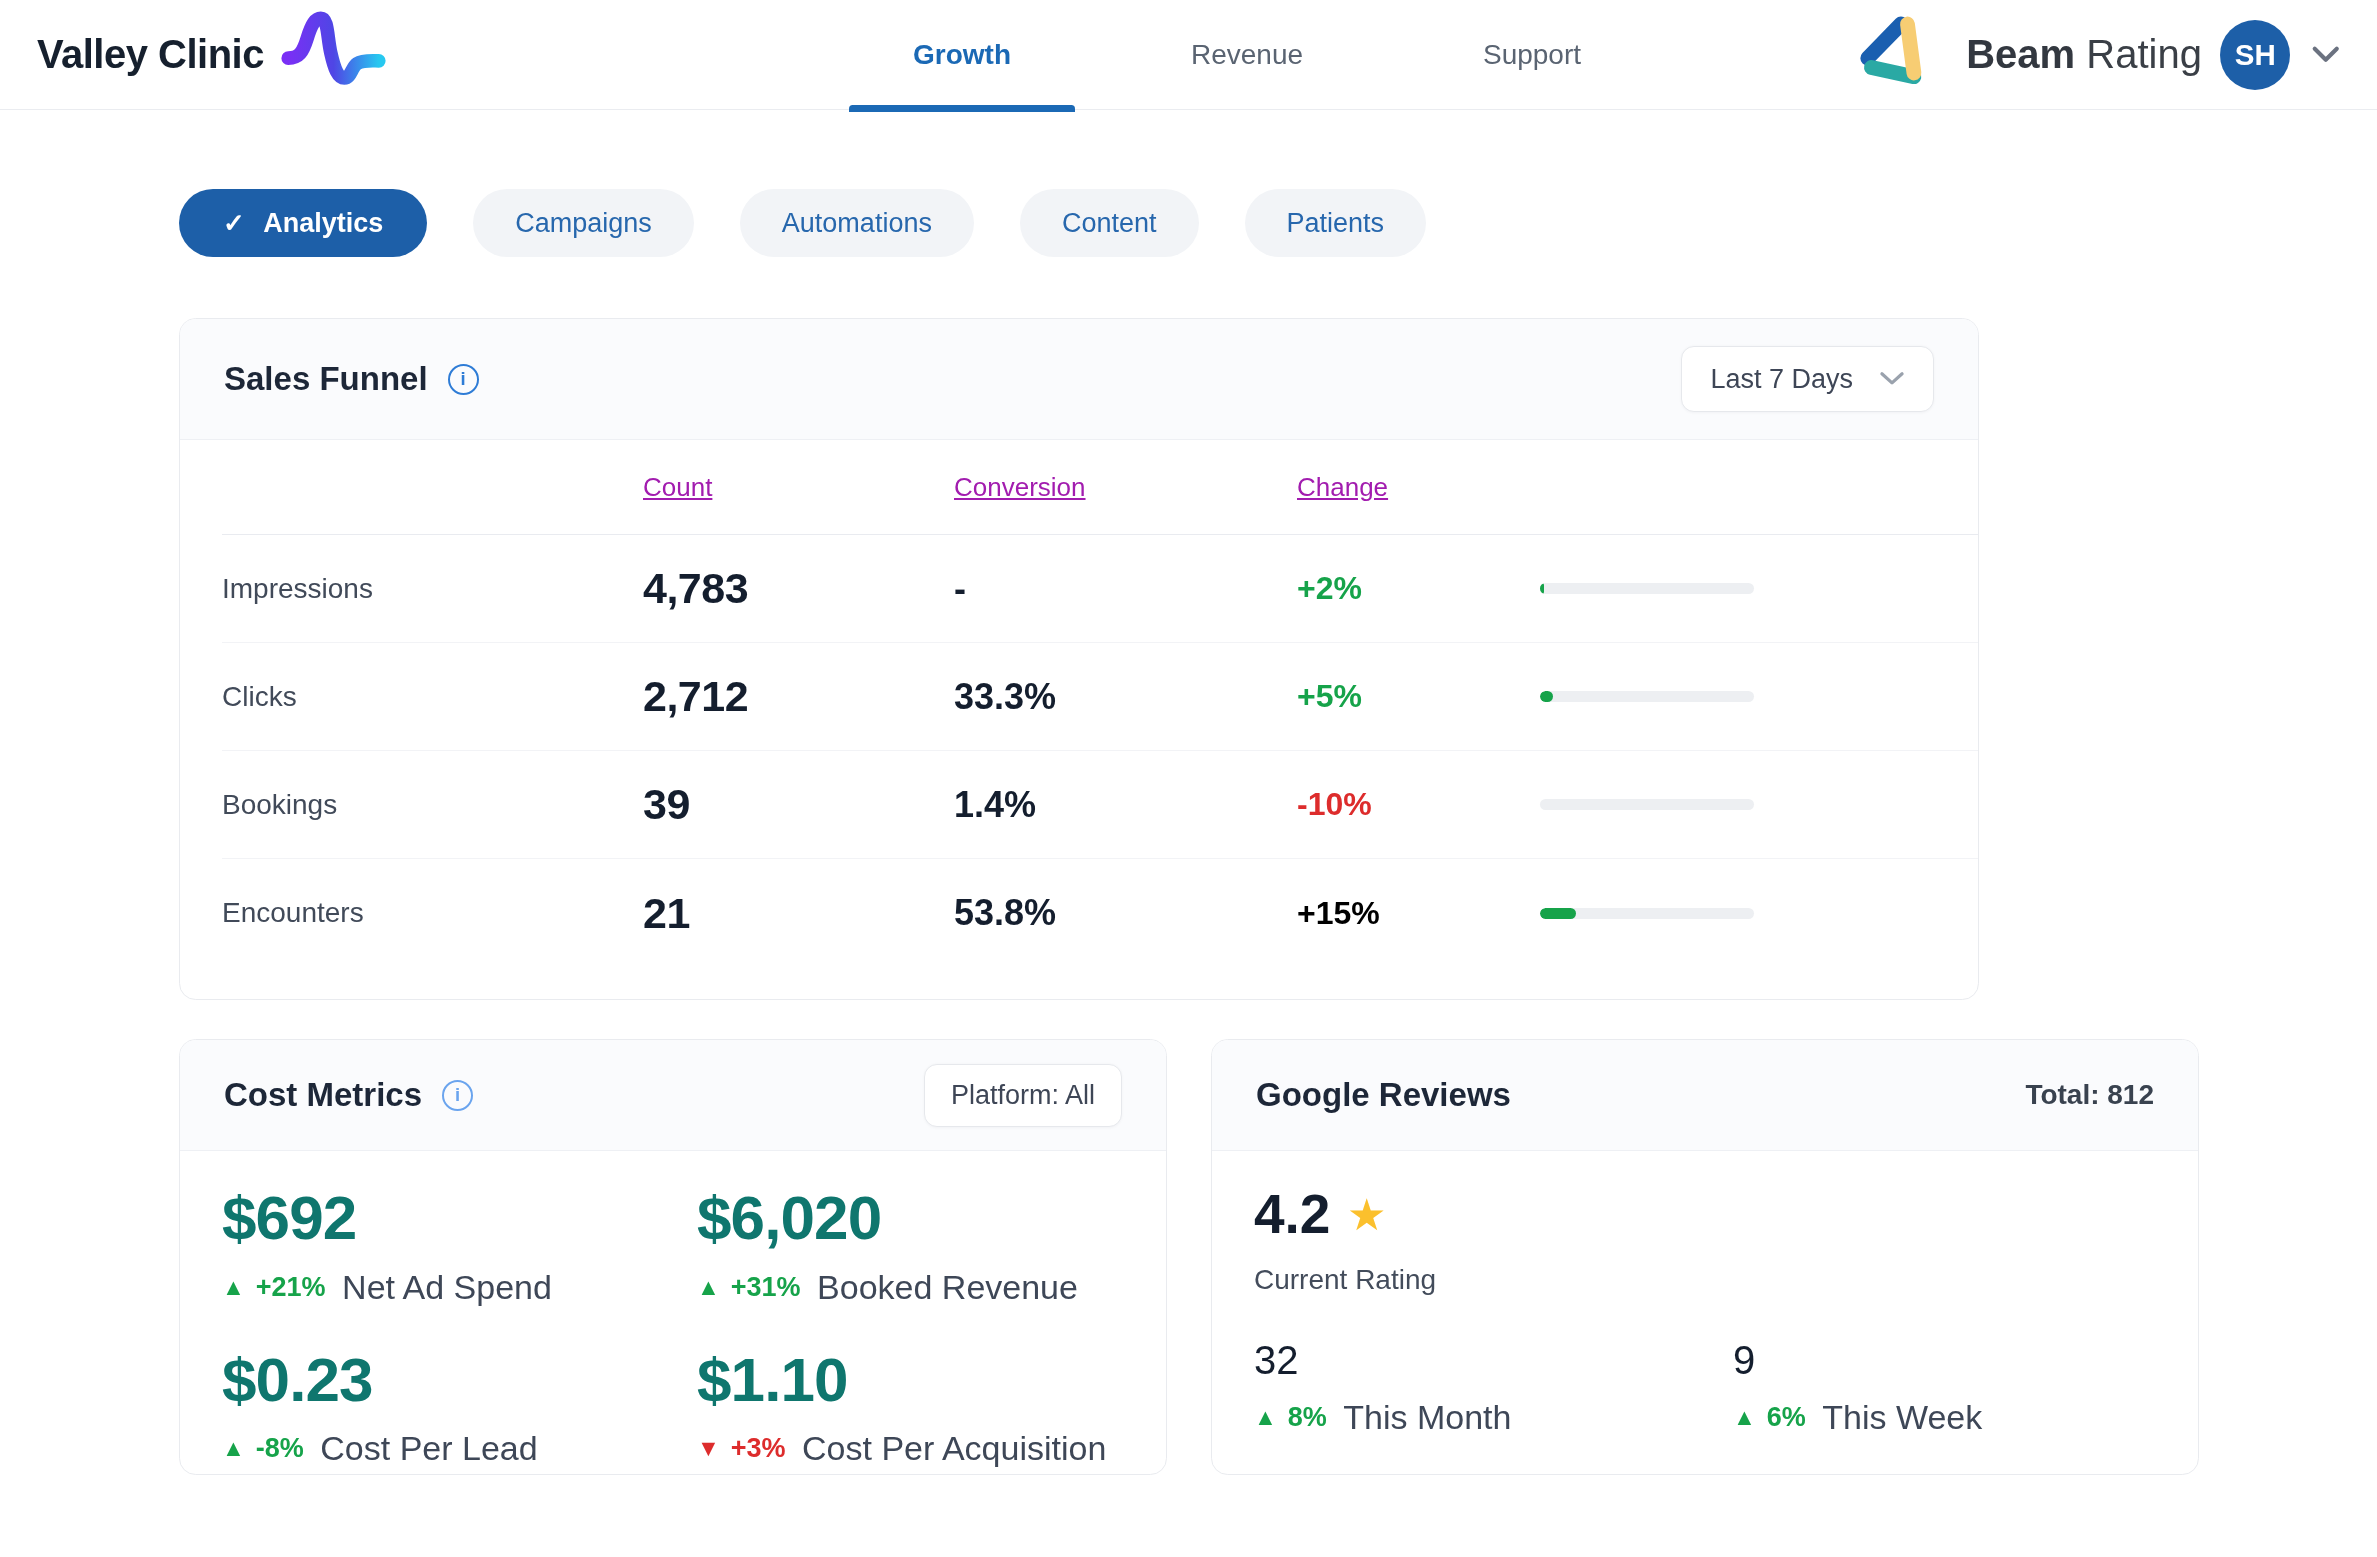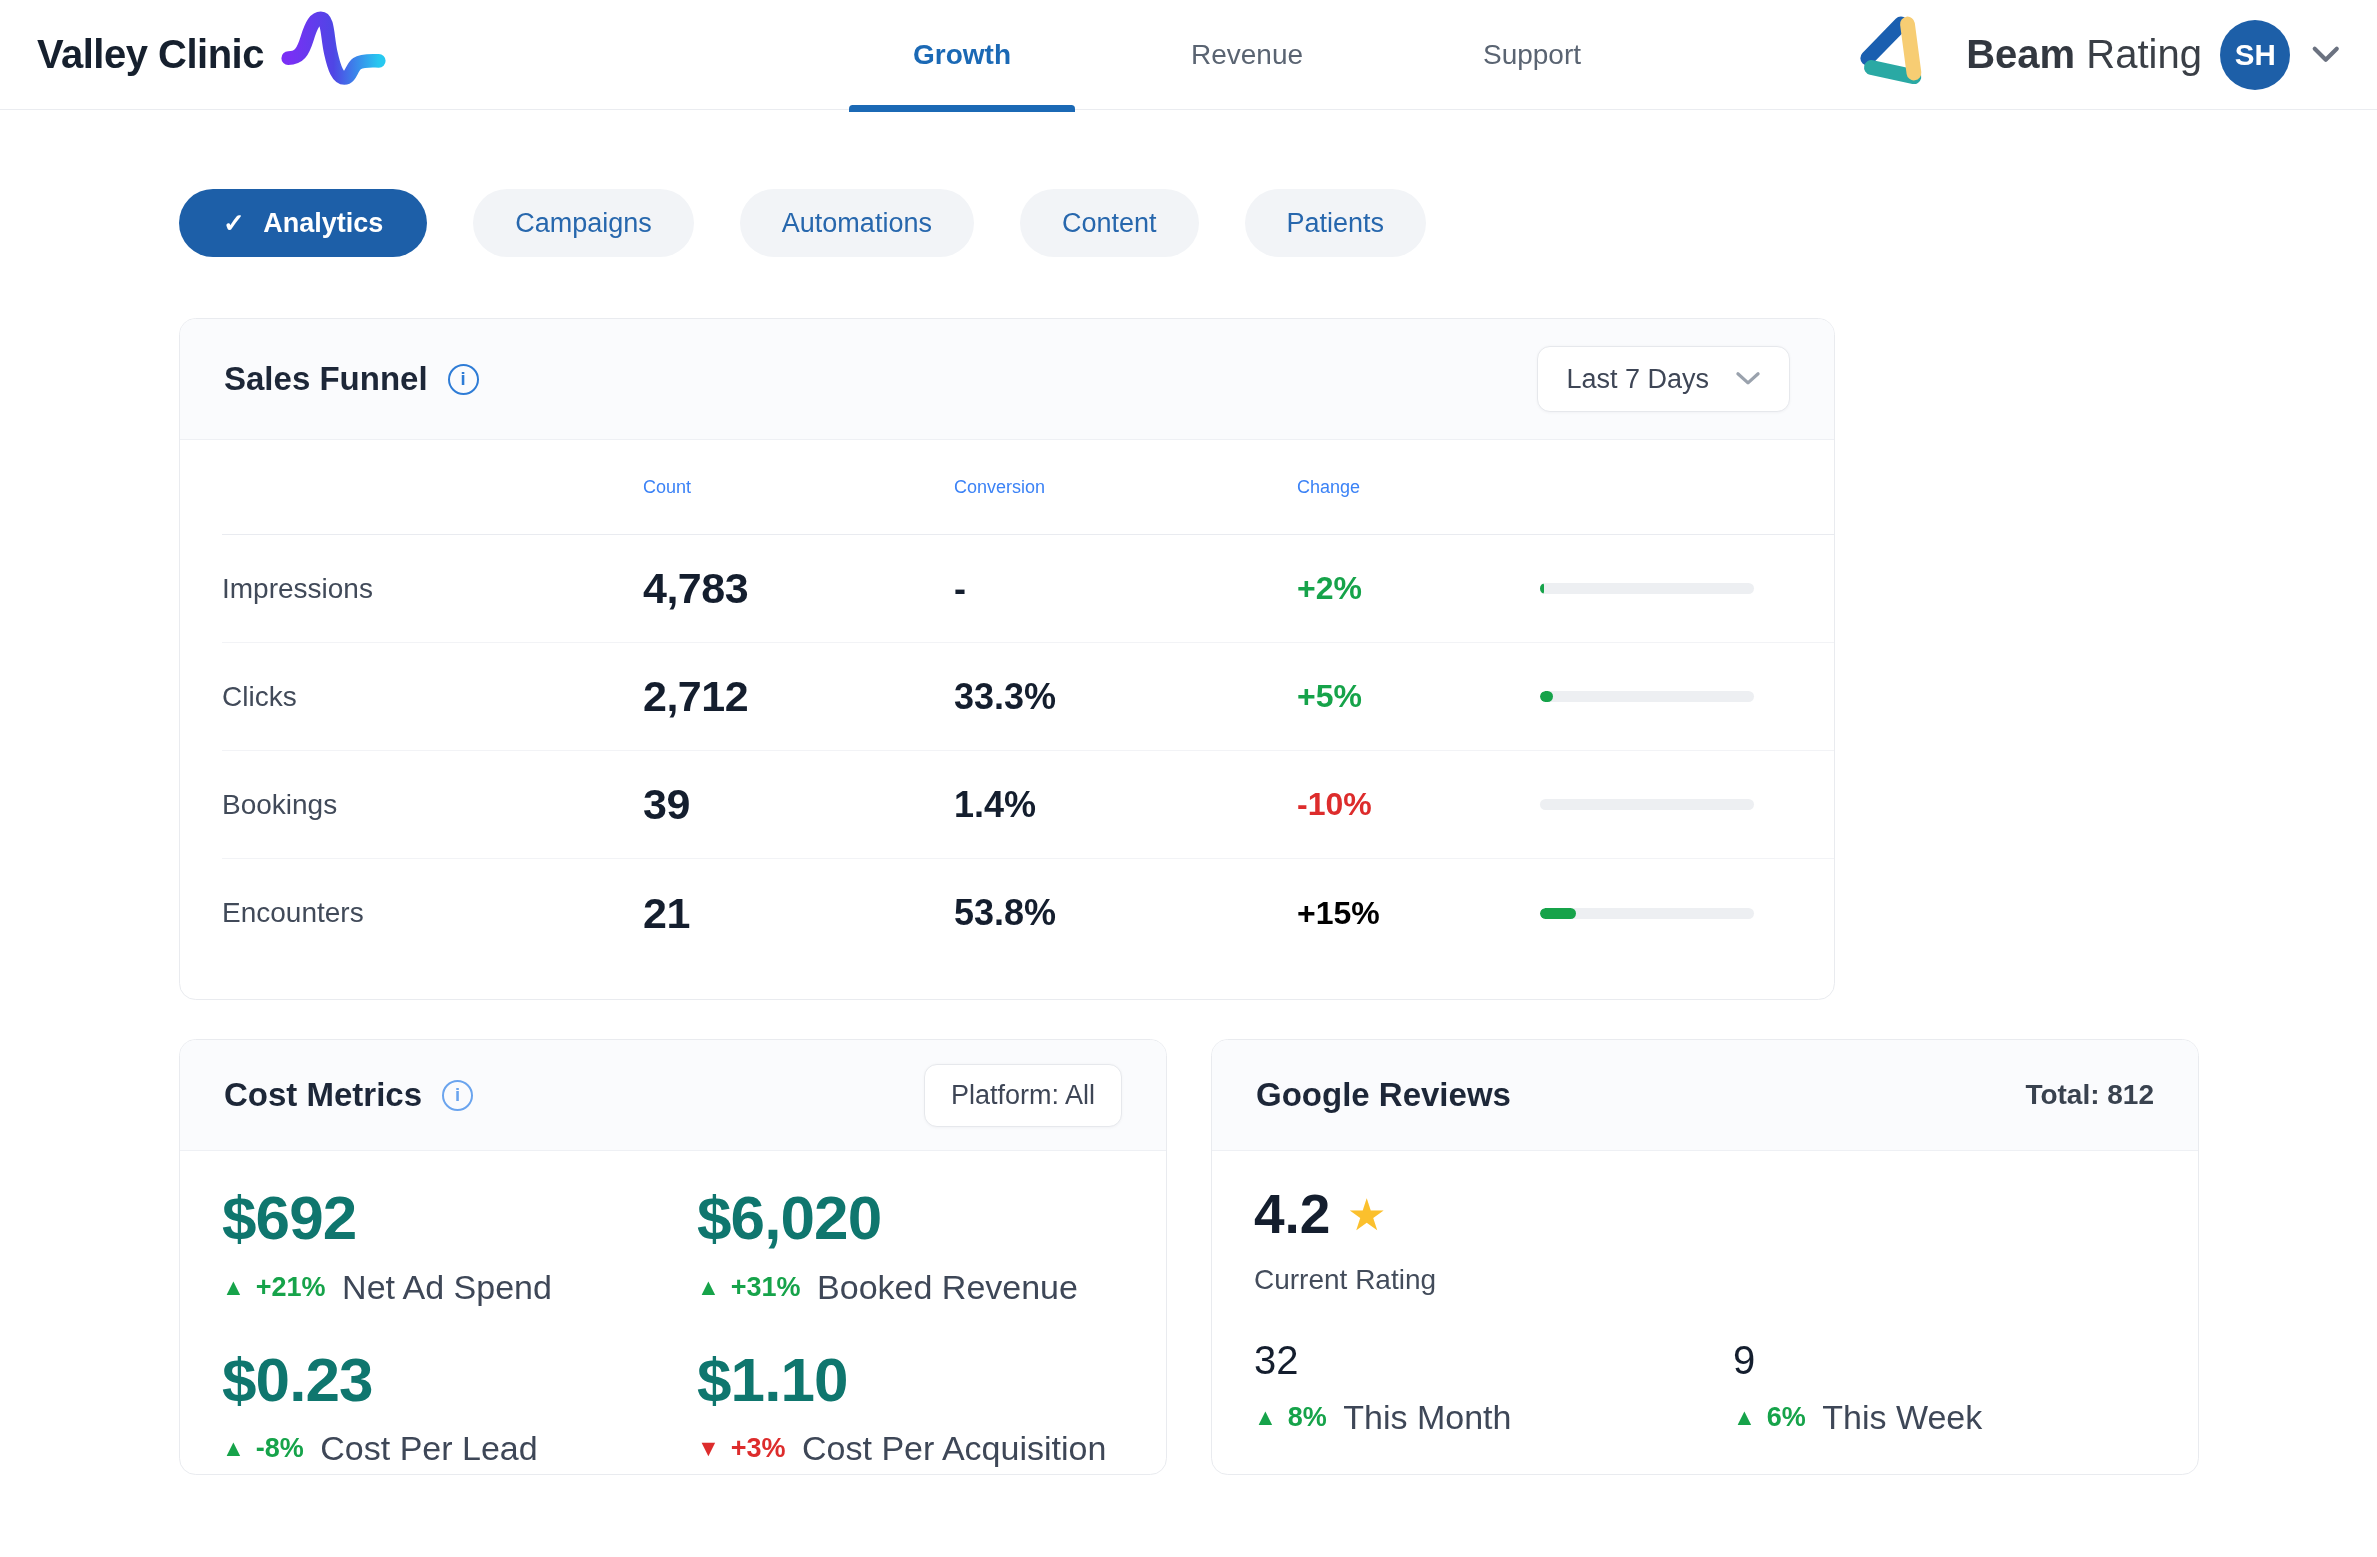--- a/index.html
+++ b/index.html
@@ -42,25 +42,25 @@
   .card-title { font-size:33px; font-weight:700; color:#1d2738; }
   .info-icon { width:31px; height:31px; border-radius:50%; display:inline-flex; align-items:center;
     justify-content:center; font-size:18.4px; font-weight:700; margin-left:20px; cursor:pointer; }
   .info-blue { border:2.8px solid #2e7cd6; color:#2e7cd6; }
   .info-light { border:2.8px solid #6aa4ee; color:#6aa4ee; }
   .outline-btn { margin-left:auto; background:#fff; border:1.8px solid #e6e8ec; border-radius:13px;
     display:flex; align-items:center; gap:26px; font-size:27px; color:#3e4656; cursor:pointer;
     box-shadow:0 0.9px 2.8px rgba(20,30,50,0.04); }
 
   
-  .funnel-card { margin:61px 0 0 179px; width:1656px; height:682px; }
+  .funnel-card { margin:61px 0 0 179px; width:1800px; height:682px; }
   .range-btn { height:66px; padding:0 28px; }
   .ftable { padding-left:42px; }
   .fgrid { display:grid; grid-template-columns:421px 311px 343px 243px 276px; align-items:center; }
-  .thead { height:95px; border-bottom:1.8px solid #e9ebf0; color:#3b82f6; font-size:18px; }
+  .thead { height:95px; border-bottom:1.8px solid #e9ebf0; color:#a21caf; font-size:26px;text-decoration:underline; }
   .frow { height:108px; border-bottom:1.8px solid #f2f3f6; }
   .frow:last-child { border-bottom:none; }
   .flabel { font-size:28px; color:#414a59; }
   .fcount { font-size:43px; font-weight:700; color:#141e2e; letter-spacing:-0.5px; }
   .fconv { font-size:36px; font-weight:700; color:#141e2e; }
   .fchange { font-size:32px; font-weight:700; }
   .bar { width:214px; height:11px; border-radius:6.4px; background:#edeff2; overflow:hidden; }
   .fill { height:100%; border-radius:6.4px; background:#16a34a; }
 
   

